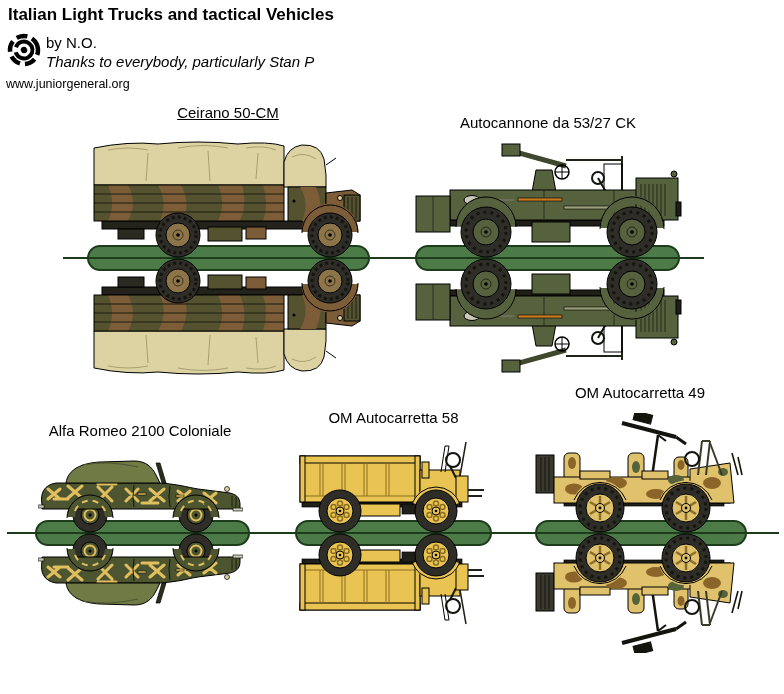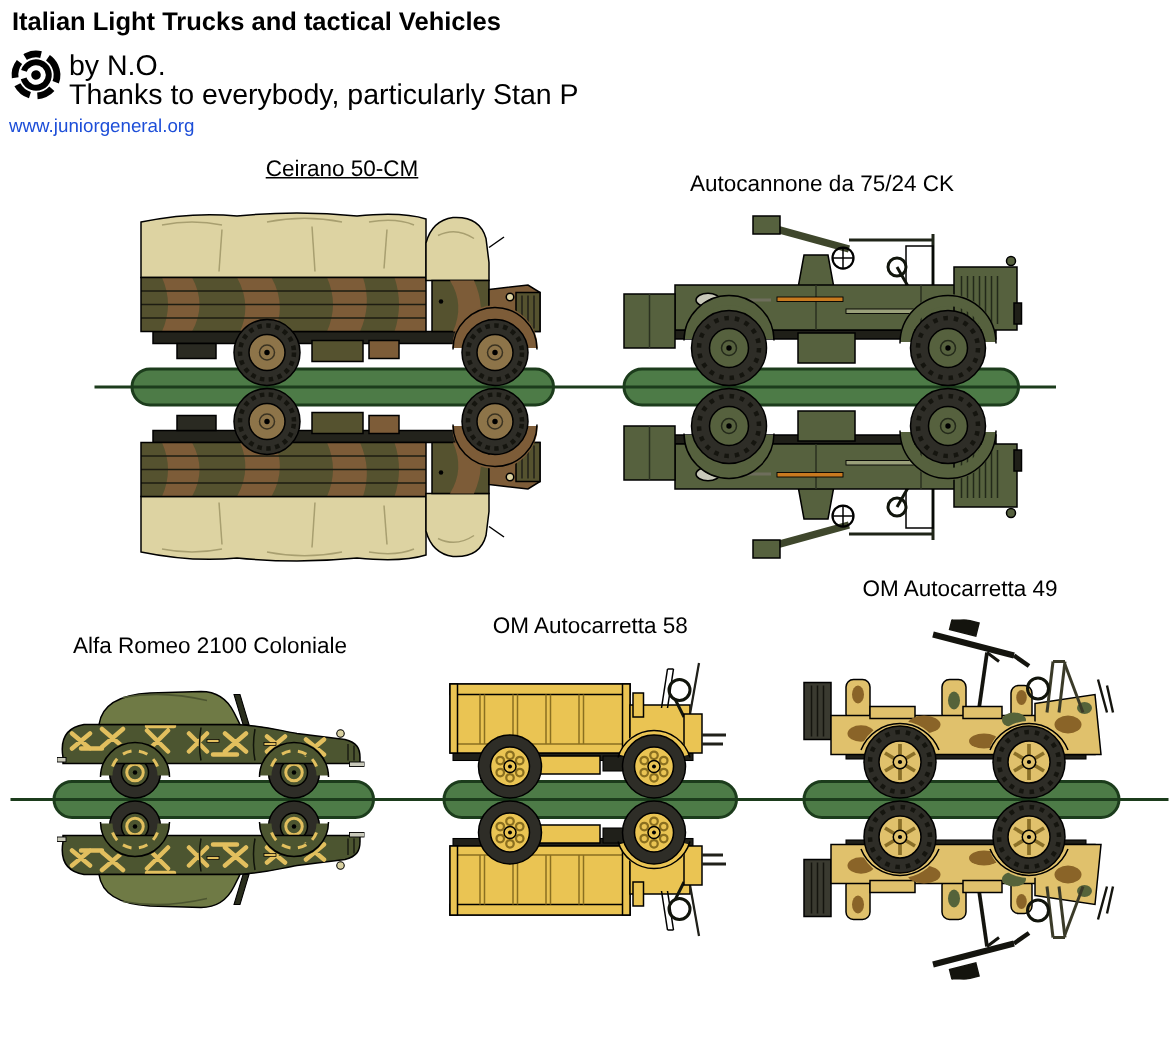--- a/index.html
+++ b/index.html
@@ -1,21 +1,21 @@
 <!DOCTYPE html>
 <html style="--base-green: #4d7b47; --base-line: #1c3c1c; --canvas-tan: #ddd3a2; --canvas-shade: #a89f70; --camo-olive: #55522f; --camo-brown: #7d5c38; --auto-olive: #56613e; --auto-olive-dark: #3f472c; --alfa-olive: #4c5530; --alfa-roof: #6f7a45; --alfa-tan: #e2bf5e; --om-yellow: #eac453; --om-yellow-dark: #8a6f20; --om36-tan: #e0c16c; --om36-brown: #8a6428; --om36-green: #55633a; --tire: #2e2d27; --hub-brown: #8d7449; --steel-gray: #c9c9ba; --tool-orange: #c87a20; --ink: #000000;"><head>
 <meta charset="utf-8">
 <style>
   html,body{margin:0;padding:0;background:#fff;}
   .page{position:relative;width:784px;height:694px;background:#fff;overflow:hidden;
         font-family:"Liberation Sans",sans-serif;color:#000;padding-left:16px;}
   .abs{position:absolute;}
   .title{font-size:17px;font-weight:bold;white-space:nowrap;}
-  .cred{font-size:19px;white-space:nowrap;}
-  .url{font-size:12.5px;color:#1d4ed8;white-space:nowrap;}
+  .cred{font-size:15px;white-space:nowrap;}
+  .url{font-size:12.5px;color:#000000;white-space:nowrap;}
   .unit-label{font-size:15px;text-align:center;white-space:nowrap;}
   .base{position:absolute;background:var(--base-green);border:2px solid var(--base-line);
         border-radius:14px;box-sizing:border-box;}
   .foldline{position:absolute;height:2px;background:var(--base-line);}
   .art{position:absolute;overflow:visible;}
   .reflected{transform:scaleY(-1);}
   svg{display:block;}
 </style>
 </head>
 <body>
@@ -354,25 +354,25 @@
 
   <div class="abs title" style="left:8px;top:5px;">Italian Light Trucks and tactical Vehicles</div>
   <svg class="abs" style="left:6px;top:32px;" width="36" height="36" viewBox="0 0 36 36">
     <g transform="rotate(-25 18 18)">
       <circle cx="18" cy="18" r="14" fill="none" stroke="#000" stroke-width="4.5" stroke-dasharray="11 5"></circle>
       <circle cx="18" cy="18" r="8.5" fill="none" stroke="#000" stroke-width="4" stroke-dasharray="28 5"></circle>
       <circle cx="18" cy="18" r="3.2" fill="#000"></circle>
     </g>
   </svg>
   <div class="abs cred" style="left:46px;top:34px;">by N.O.</div>
-  <div class="abs cred" style="left:46px;top:53px;">Thanks to everybody, particularly Stan P</div>
+  <div class="abs cred" style="left:46px;top:53px;font-style:italic;">Thanks to everybody, particularly Stan P</div>
   <div class="abs url" style="left:6px;top:77px;">www.juniorgeneral.org</div>
 
   <div class="abs unit-label" style="left:88px;top:104px;width:280px;text-decoration:underline;">Ceirano 50-CM</div>
-  <div class="abs unit-label" style="left:414px;top:114px;width:268px;">Autocannone da 75/24 CK</div>
+  <div class="abs unit-label" style="left:414px;top:114px;width:268px;">Autocannone da 53/27 CK</div>
   <div class="abs unit-label" style="left:30px;top:422px;width:220px;">Alfa Romeo 2100 Coloniale</div>
   <div class="abs unit-label" style="left:295px;top:409px;width:197px;">OM Autocarretta 58</div>
   <div class="abs unit-label" style="left:534px;top:384px;width:212px;">OM Autocarretta 49</div>
 
   <div class="base" style="left:87px;top:245px;width:283px;height:26px;"></div>
   <div class="base" style="left:415px;top:245px;width:265px;height:26px;"></div>
   <div class="base" style="left:35px;top:520px;width:215px;height:26px;"></div>
   <div class="base" style="left:295px;top:520px;width:197px;height:26px;"></div>
   <div class="base" style="left:535px;top:520px;width:212px;height:26px;"></div>
 

